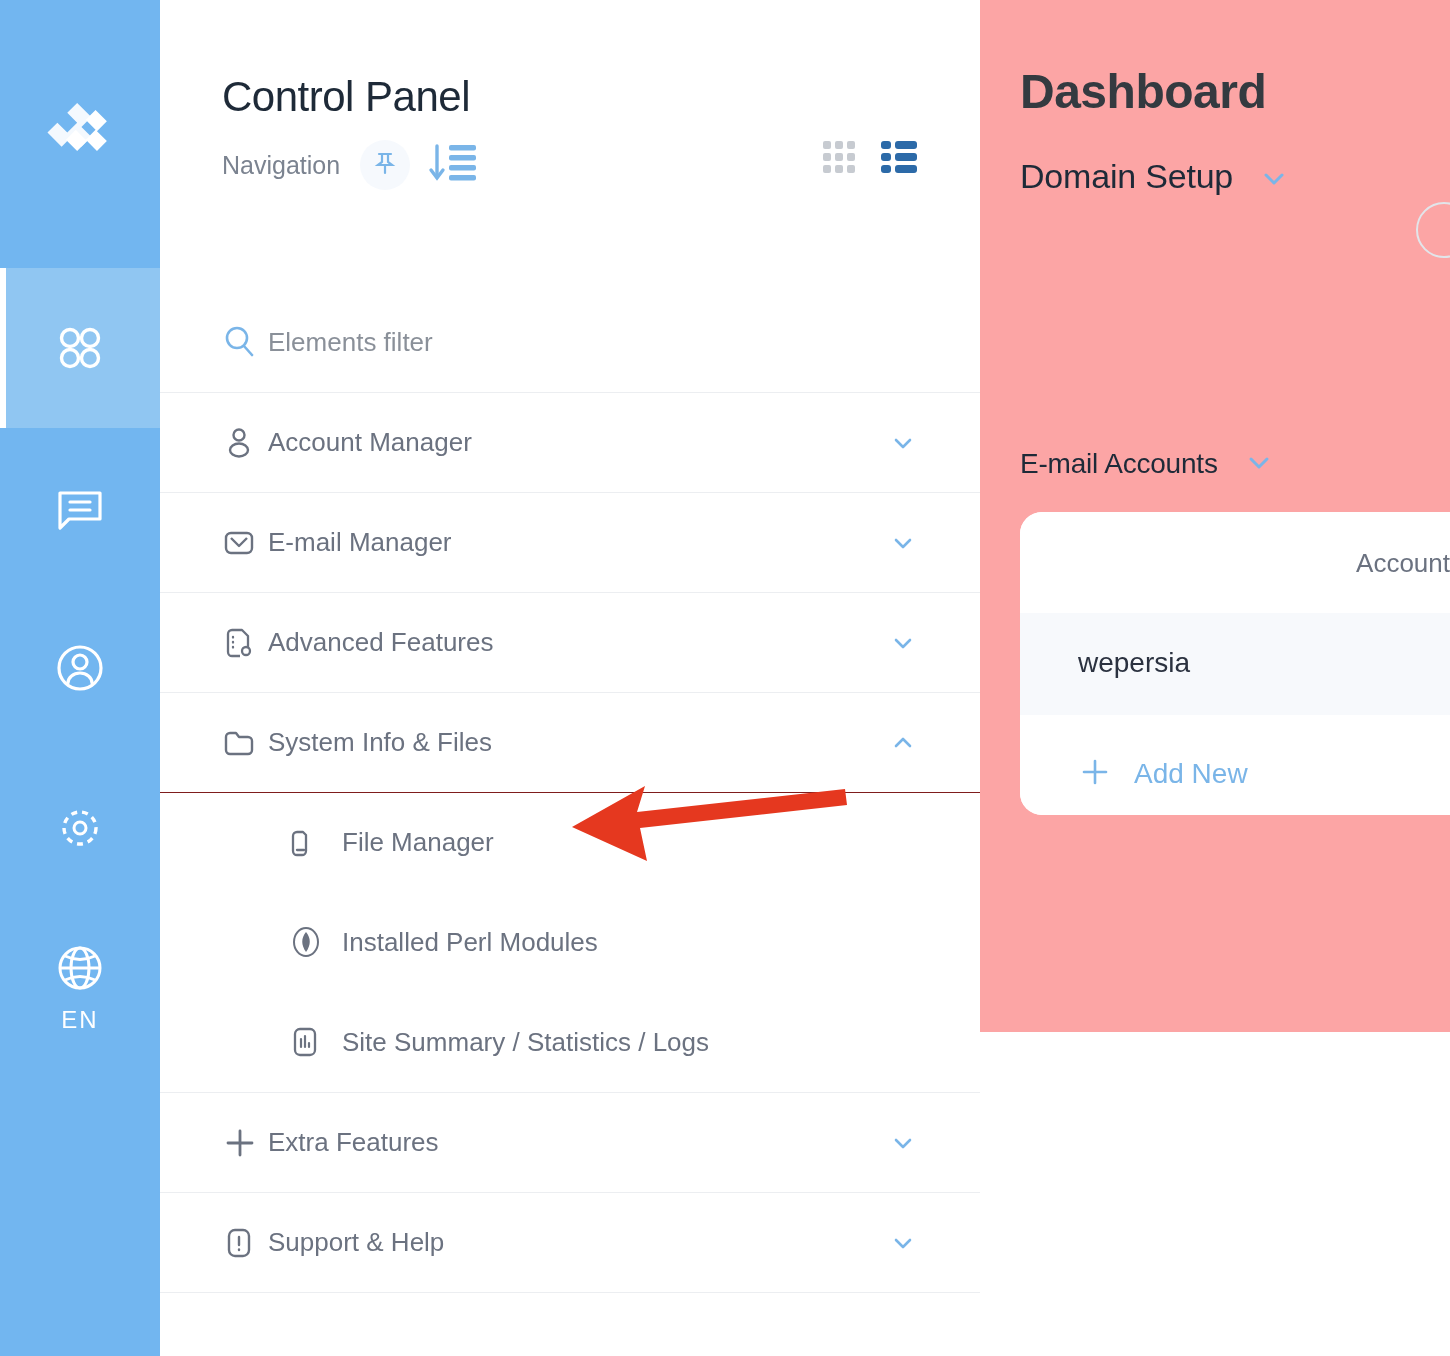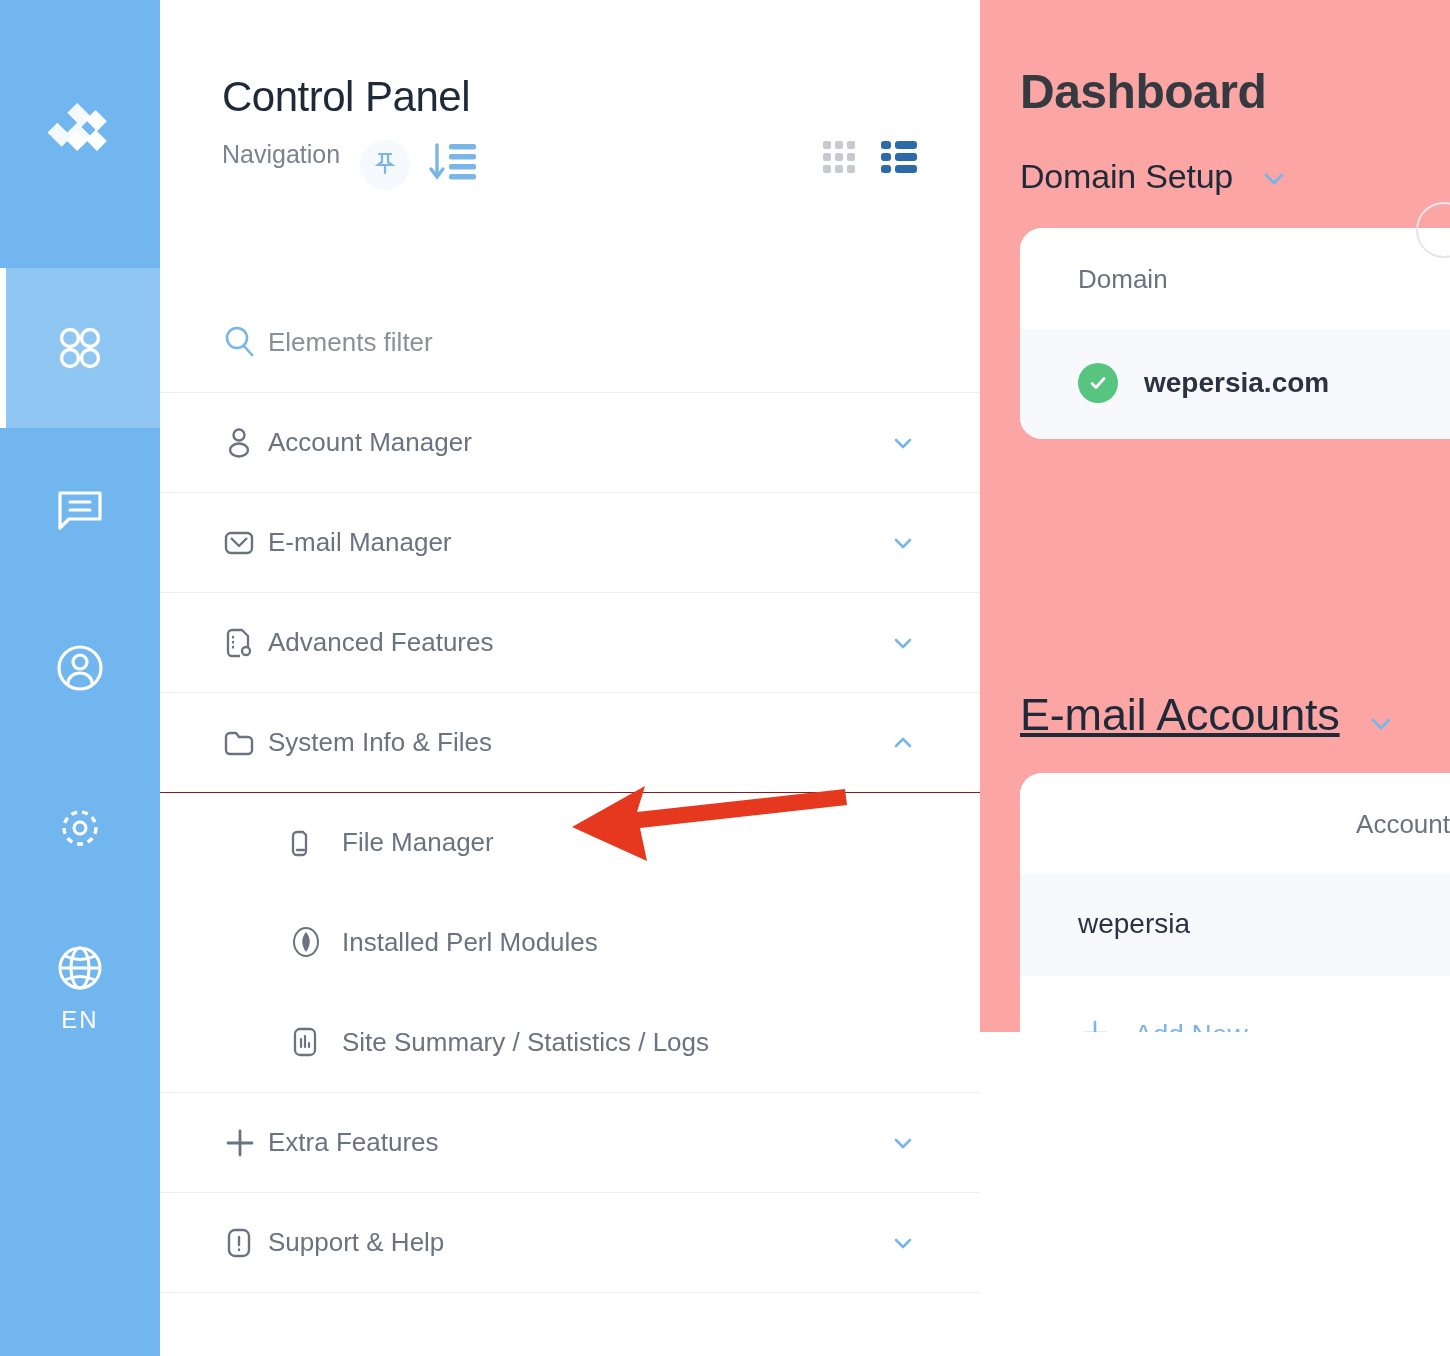--- a/index.html
+++ b/index.html
@@ -41,21 +41,21 @@
   
   .nav-panel {
     width: 820px; flex: 0 0 820px; height: 1356px;
     background: #ffffff; position: relative;
   }
   .nav-head { padding: 74px 0 0 62px; position: relative; }
   .nav-title {
     font-size: 42px; color: #1e2a38; font-weight: 400; letter-spacing: -0.5px;
     line-height: 1.1;
   }
-  .nav-sub-row { display: flex; align-items: flex-start; margin-top: 20px; }
+  .nav-sub-row { display: flex; align-items: center; margin-top: 20px; }
   .nav-sub {
     font-size: 25px; color: #7b8390; font-weight: 400;
   }
   .pin-btn {
     width: 50px; height: 50px; border-radius: 50%;
     background: #f6f9fd;
     display: flex; align-items: center; justify-content: center;
     margin-left: 20px; cursor: pointer; flex: 0 0 50px;
   }
   .sort-btn {
@@ -439,34 +439,23 @@
       <div class="section-title">Domain Setup</div>
       <div class="section-chev">
         <svg width="34" height="34" viewBox="0 0 34 34" fill="none" stroke="#7ab5e8" stroke-width="3" stroke-linecap="round" stroke-linejoin="round">
             <path d="M9 13 l8 8 l8 -8"></path>
           </svg>
       </div>
     </div>
 
     <div class="edge-circle"></div>
 
-    <div class="card">
-      <div class="card-head">Domain</div>
-      <div class="card-row">
-        <div class="check-badge">
-          <svg width="22" height="22" viewBox="0 0 22 22" fill="none" stroke="#ffffff" stroke-width="2.8" stroke-linecap="round" stroke-linejoin="round">
-              <path d="M5 11.5 l4 4 l8 -9"></path>
-            </svg>
-        </div>
-        <div class="card-row-text">wepersia.com</div>
-      </div>
-    </div>
 
     <div class="section-head" style="margin-top:250px;">
-      <div class="section-title" style="font-size:45px;text-decoration:underline;">E-mail Accounts</div>
+      <div class="section-title" style="font-size:28px;">E-mail Accounts</div>
       <div class="section-chev">
         <svg width="34" height="34" viewBox="0 0 34 34" fill="none" stroke="#7ab5e8" stroke-width="3" stroke-linecap="round" stroke-linejoin="round">
             <path d="M9 13 l8 8 l8 -8"></path>
           </svg>
       </div>
     </div>
 
     <div class="card" style="border-radius:22px 0 0 22px;text-align:right;">
       <div class="card-head">Account</div>
       <div class="card-row">

